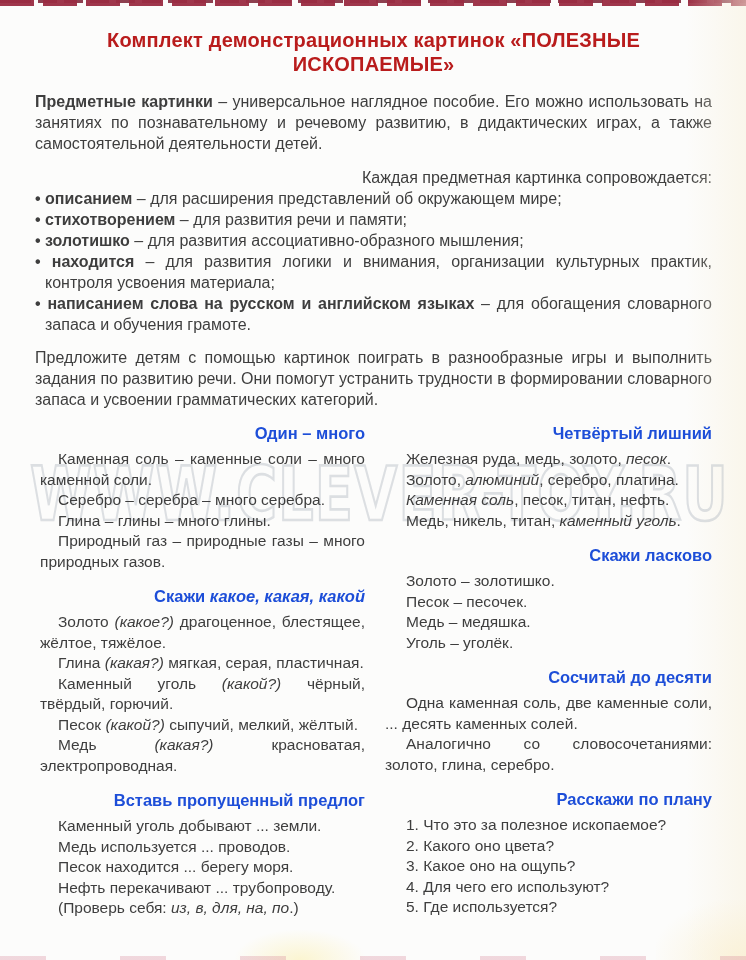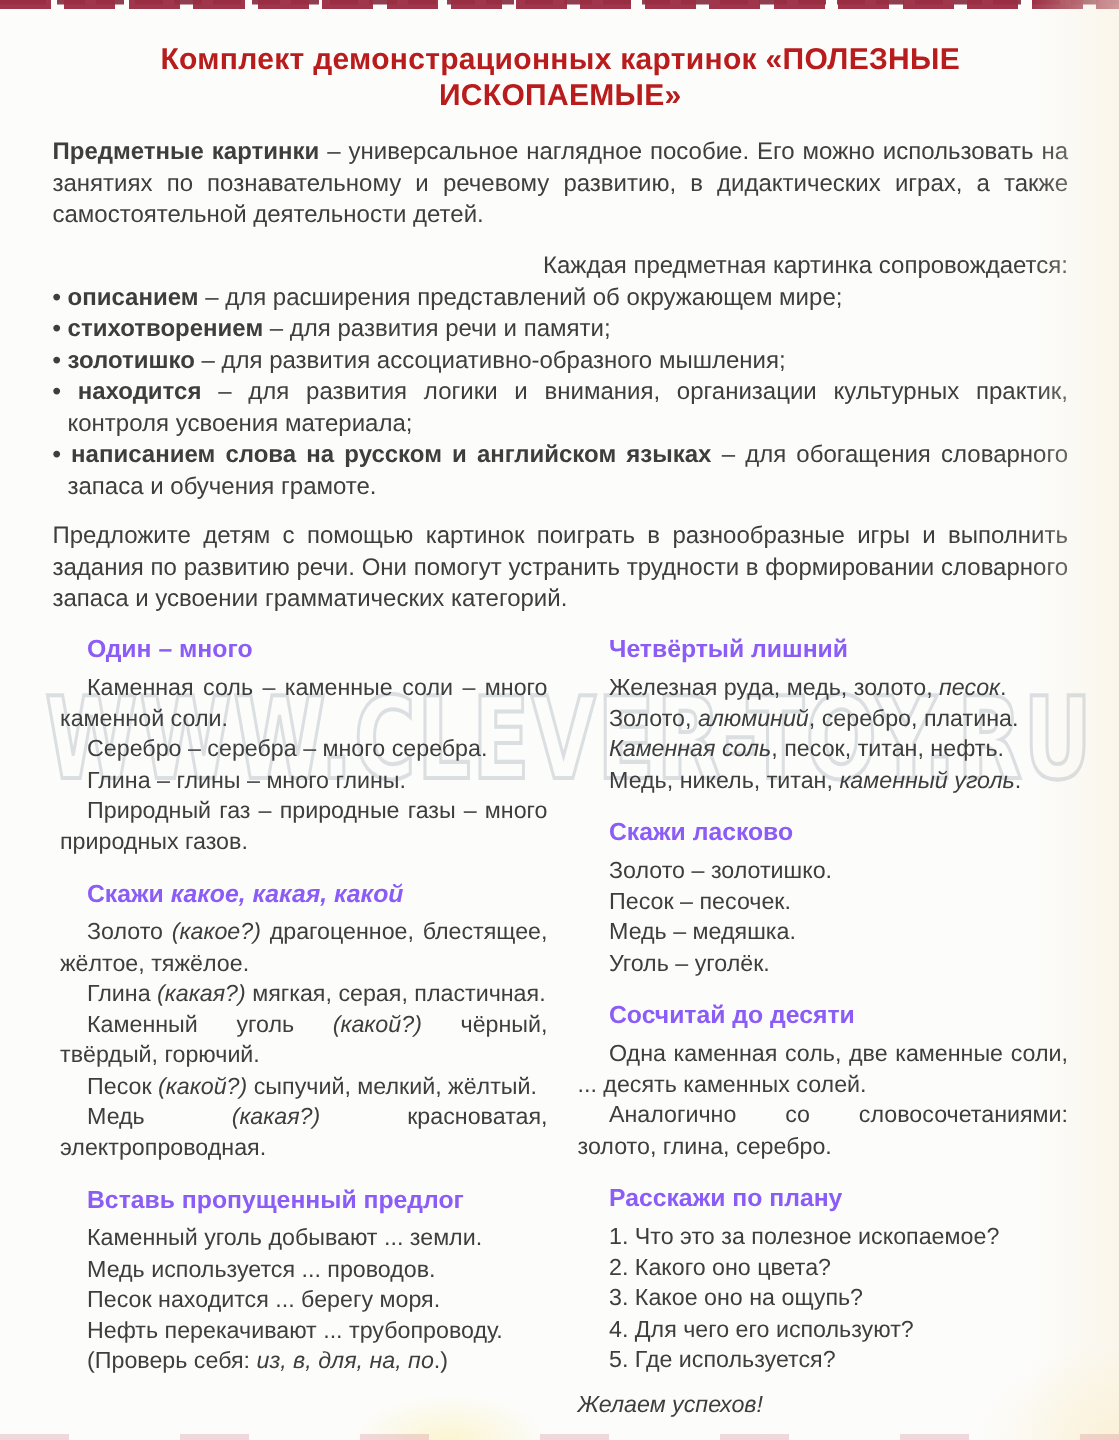--- a/index.html
+++ b/index.html
@@ -80,22 +80,22 @@
   ul.bullets li::before{content:"• ";font-weight:700;}
   .suggestion{margin-bottom:13px;}
   .b{font-weight:700;}
   .i{font-style:italic;}
   .bi{font-weight:700;font-style:italic;}
   .columns{display:flex;gap:20px;position:relative;}
   .col{box-sizing:border-box;}
   .col-left{width:330px;flex:none;padding-left:5px;}
   .col-right{flex:1;}
   .col section h2{
-    font-size:16.5px;line-height:21px;font-weight:700;color:#8b5cf6;
-    margin:14px 0 5px 0;text-indent:18px;
+    font-size:16.5px;line-height:21px;font-weight:700;color:#1d4ed8;
+    margin:14px 0 5px 0;text-indent:18px;text-align:right;
   }
   .col section:first-child h2{margin-top:0;}
   .col p.line{
     font-size:15.5px;line-height:20.5px;text-align:justify;text-indent:18px;
   }
   .col-right section h2, .col-right p.line{text-indent:21px;}
   .closing{
     font-size:16.5px;line-height:21px;font-style:italic;
     text-align:center;text-indent:0 !important;margin-top:9px;
   }
@@ -178,17 +178,16 @@
         <p class="line"><span>Аналогично со словосочетаниями: золото, глина, серебро.</span></p>
       </section>
       <section>
         <h2><span class="b">Расскажи по плану</span></h2>
         <p class="line"><span>1. Что это за полезное ископаемое?</span></p>
         <p class="line"><span>2. Какого оно цвета?</span></p>
         <p class="line"><span>3. Какое оно на ощупь?</span></p>
         <p class="line"><span>4. Для чего его используют?</span></p>
         <p class="line"><span>5. Где используется?</span></p>
       </section>
-      <p class="line closing">Желаем успехов!</p>
     </div>
 
   </div>
 </div>
 
 </body></html>

